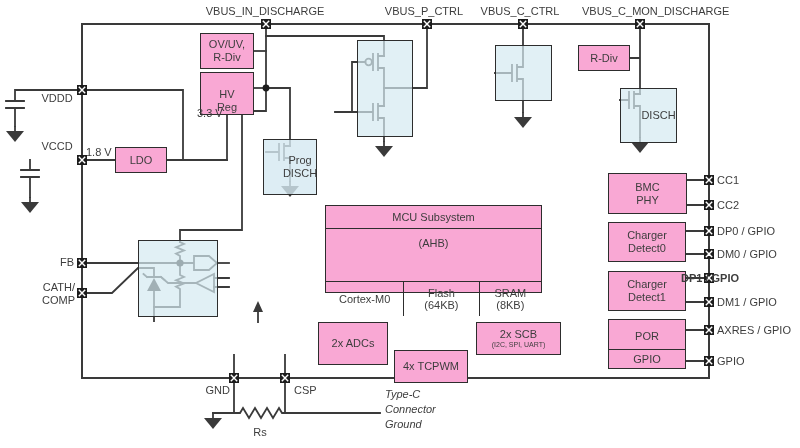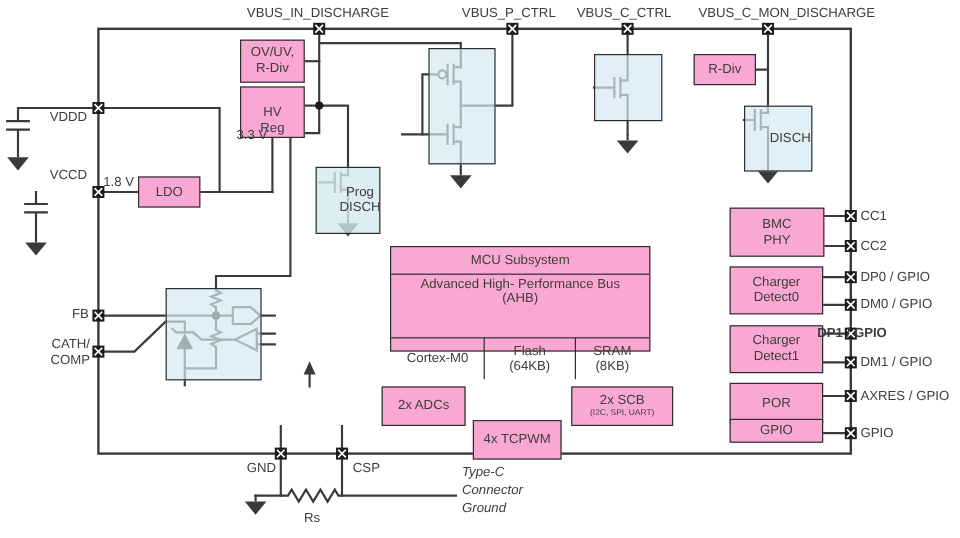--- a/index.html
+++ b/index.html
@@ -179,39 +179,38 @@
     <span>R-Div</span>
   </div>
   <div class="blk pad-l" style="left:620px;top:72px;width:57px;height:55px;background:#d4e9f1b3;">
     <span>DISCH</span>
   </div>
   <div class="blk" style="left:138px;top:240px;width:80px;height:77px;background:#d4e9f1b3;"></div>
 
   <div class="blk mcu" style="left:325px;top:205px;width:217px;height:88px;">
     <div class="mcu-title">MCU Subsystem</div>
     <div class="mcu-ahb">
-      <span>Advanced High- Performance Bus</span>
       <span>(AHB)</span>
     </div>
     <div class="mcu-cells">
       <div class="cell" style="width:79px;">
         <span>Cortex-M0</span>
       </div>
       <div class="cell" style="width:76px;">
         <span>Flash</span>
         <span>(64KB)</span>
       </div>
       <div class="cell" style="width:62px;">
         <span>SRAM</span>
         <span>(8KB)</span>
       </div>
     </div>
   </div>
 
-  <div class="blk" style="left:318px;top:322px;width:70px;height:33px;">
+  <div class="blk" style="left:318px;top:322px;width:70px;height:43px;">
     <span>2x ADCs</span>
   </div>
   <div class="blk" style="left:394px;top:322px;width:74px;height:33px;margin-top:28px;">
     <span>4x TCPWM</span>
   </div>
   <div class="blk" style="left:476px;top:322px;width:85px;height:33px;">
     <span>2x SCB</span>
     <span class="sub">(I2C, SPI, UART)</span>
   </div>
 

